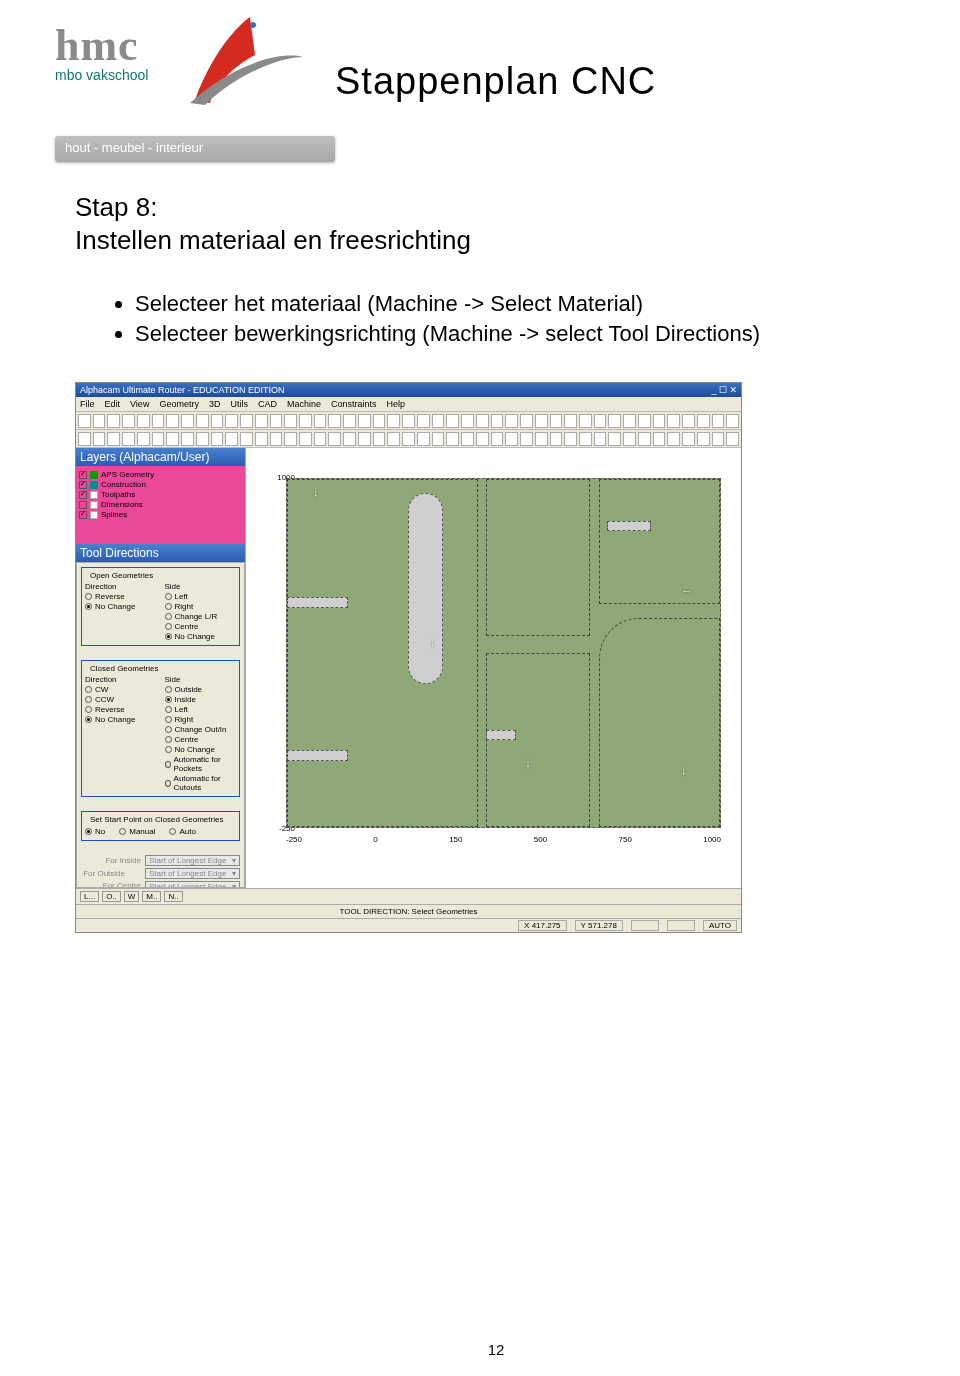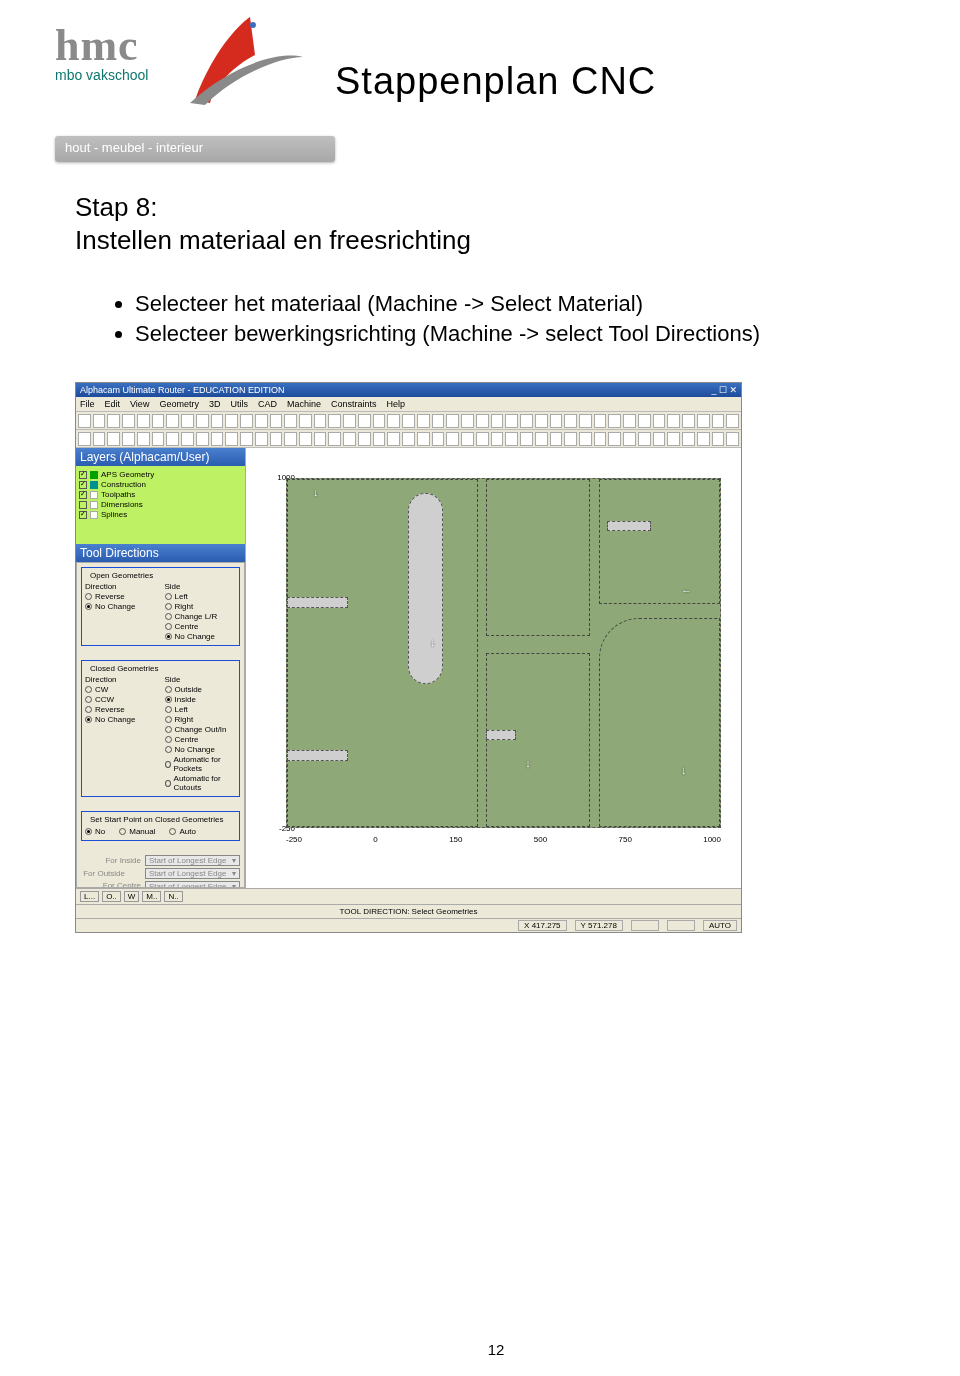--- a/index.html
+++ b/index.html
@@ -139,21 +139,21 @@
     width:170px;
     background:#ece9d8;
     border-right:1px solid #aaa;
     display:flex;flex-direction:column;
   }
   .panel-title{
     background:linear-gradient(#4a80d0,#2a5cb0);
     color:#fff;font-size:12px;padding:2px 4px;
   }
   .layers-body{
-    background:#bef264;padding:3px;font-size:8px;height:78px;overflow:hidden;
+    background:#ec4899;padding:3px;font-size:8px;height:78px;overflow:hidden;
   }
   .layers-body div{display:flex;align-items:center;gap:3px;margin:1px 0;}
   .cb{width:8px;height:8px;border:1px solid #555;display:inline-block;}
   .cb.checked::after{content:"✓";font-size:7px;position:relative;top:-3px;left:0;}
   .sw{width:8px;height:8px;display:inline-block;}
   .panel-box{
     background:#ece9d8;border:1px solid #aaa;padding:4px;font-size:8px;
   }
   .grp{border:1px solid #1d4ed8;padding:3px;margin-bottom:14px;}
   .grp-title{font-size:8px;margin:-8px 0 2px 3px;background:#ece9d8;display:inline-block;padding:0 2px;}

